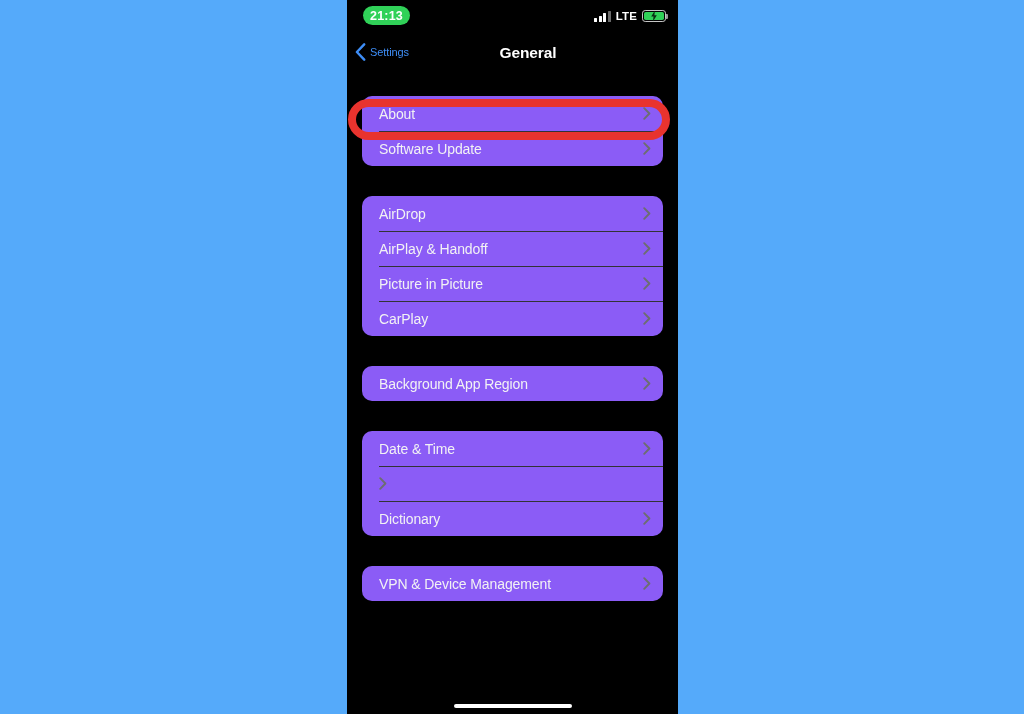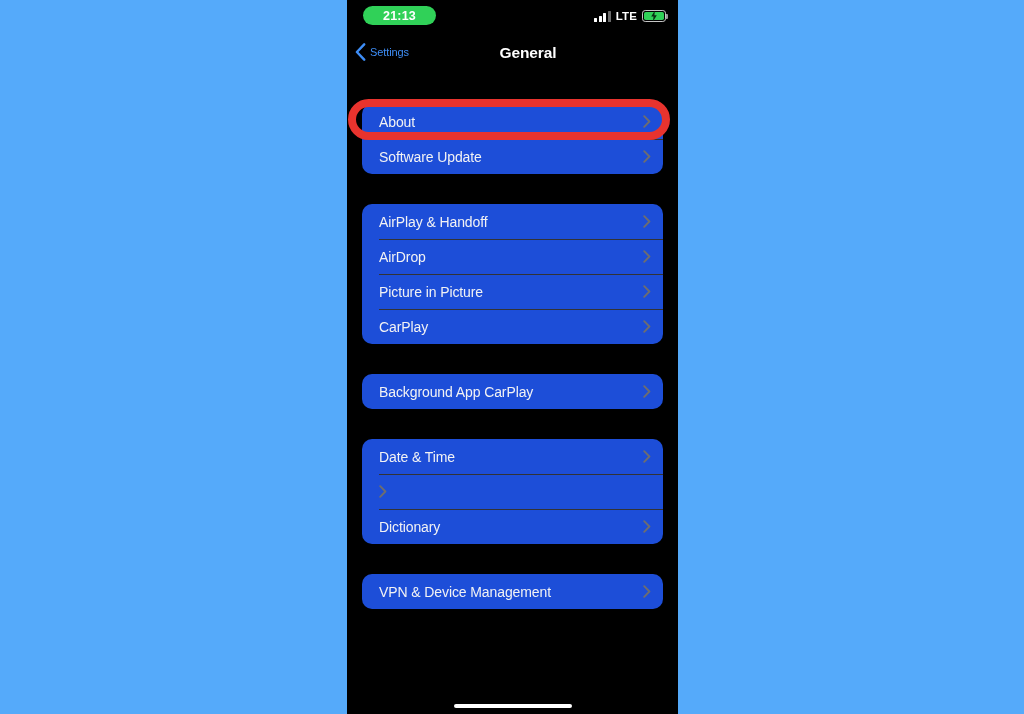--- a/index.html
+++ b/index.html
@@ -41,21 +41,21 @@
     height: 19px;
     border-radius: 10px;
     background: #30d158;
     color: #ffffff;
     font-size: 12.5px;
     font-weight: bold;
     letter-spacing: 0.2px;
     display: flex;
     align-items: center;
     justify-content: center;
-    padding: 0 20px;
+    padding: 0 7px;
     box-sizing: border-box;
   }
   #status-right {
     position: absolute;
     right: 12px;
     top: 8px;
     height: 16px;
     display: flex;
     align-items: center;
     gap: 5px;
@@ -154,22 +154,22 @@
   }
 
   
   #settings-list {
     position: absolute;
     left: 0;
     top: 96px;
     width: 331px;
   }
   .settings-group {
-    margin: 8px 15px 30px 15px;
-    background: #1d4ed8;
+    margin: 0 15px 30px 15px;
+    background: #8b5cf6;
     border-radius: 10px;
     overflow: hidden;
   }
   .settings-row {
     position: relative;
     height: 35px;
     display: flex;
     align-items: center;
     padding: 0 12px 0 17px;
     cursor: pointer;
@@ -266,47 +266,47 @@
         </div>
         <div class="settings-row">
           <span class="row-label">Software Update</span>
           <svg class="row-chevron" viewBox="0 0 8 13">
             <path d="M1.2 1.2 L6.4 6.5 L1.2 11.8" fill="none" stroke="#6d6d70" stroke-width="1.9" stroke-linecap="round" stroke-linejoin="round"></path>
           </svg>
         </div>
       </div>
       <div class="settings-group">
         <div class="settings-row">
+          <span class="row-label">AirDrop</span>
+          <svg class="row-chevron" viewBox="0 0 8 13">
+            <path d="M1.2 1.2 L6.4 6.5 L1.2 11.8" fill="none" stroke="#6d6d70" stroke-width="1.9" stroke-linecap="round" stroke-linejoin="round"></path>
+          </svg>
+        </div>
+        <div class="settings-row">
           <span class="row-label">AirPlay &amp; Handoff</span>
           <svg class="row-chevron" viewBox="0 0 8 13">
             <path d="M1.2 1.2 L6.4 6.5 L1.2 11.8" fill="none" stroke="#6d6d70" stroke-width="1.9" stroke-linecap="round" stroke-linejoin="round"></path>
           </svg>
         </div>
         <div class="settings-row">
-          <span class="row-label">AirDrop</span>
-          <svg class="row-chevron" viewBox="0 0 8 13">
-            <path d="M1.2 1.2 L6.4 6.5 L1.2 11.8" fill="none" stroke="#6d6d70" stroke-width="1.9" stroke-linecap="round" stroke-linejoin="round"></path>
-          </svg>
-        </div>
-        <div class="settings-row">
           <span class="row-label">Picture in Picture</span>
           <svg class="row-chevron" viewBox="0 0 8 13">
             <path d="M1.2 1.2 L6.4 6.5 L1.2 11.8" fill="none" stroke="#6d6d70" stroke-width="1.9" stroke-linecap="round" stroke-linejoin="round"></path>
           </svg>
         </div>
         <div class="settings-row">
           <span class="row-label">CarPlay</span>
           <svg class="row-chevron" viewBox="0 0 8 13">
             <path d="M1.2 1.2 L6.4 6.5 L1.2 11.8" fill="none" stroke="#6d6d70" stroke-width="1.9" stroke-linecap="round" stroke-linejoin="round"></path>
           </svg>
         </div>
       </div>
       <div class="settings-group">
         <div class="settings-row">
-          <span class="row-label">Background App CarPlay</span>
+          <span class="row-label">Background App Region</span>
           <svg class="row-chevron" viewBox="0 0 8 13">
             <path d="M1.2 1.2 L6.4 6.5 L1.2 11.8" fill="none" stroke="#6d6d70" stroke-width="1.9" stroke-linecap="round" stroke-linejoin="round"></path>
           </svg>
         </div>
       </div>
       <div class="settings-group">
         <div class="settings-row">
           <span class="row-label">Date &amp; Time</span>
           <svg class="row-chevron" viewBox="0 0 8 13">
             <path d="M1.2 1.2 L6.4 6.5 L1.2 11.8" fill="none" stroke="#6d6d70" stroke-width="1.9" stroke-linecap="round" stroke-linejoin="round"></path>

